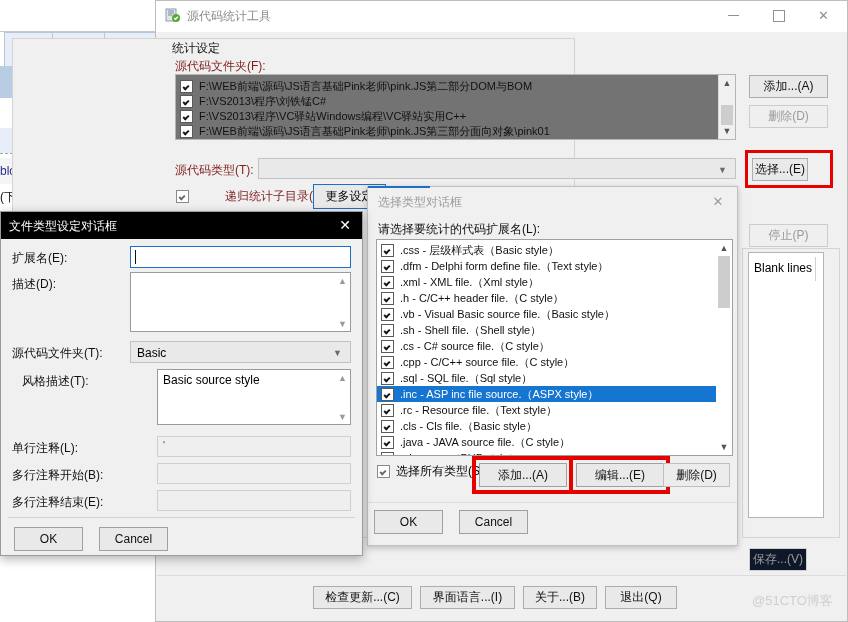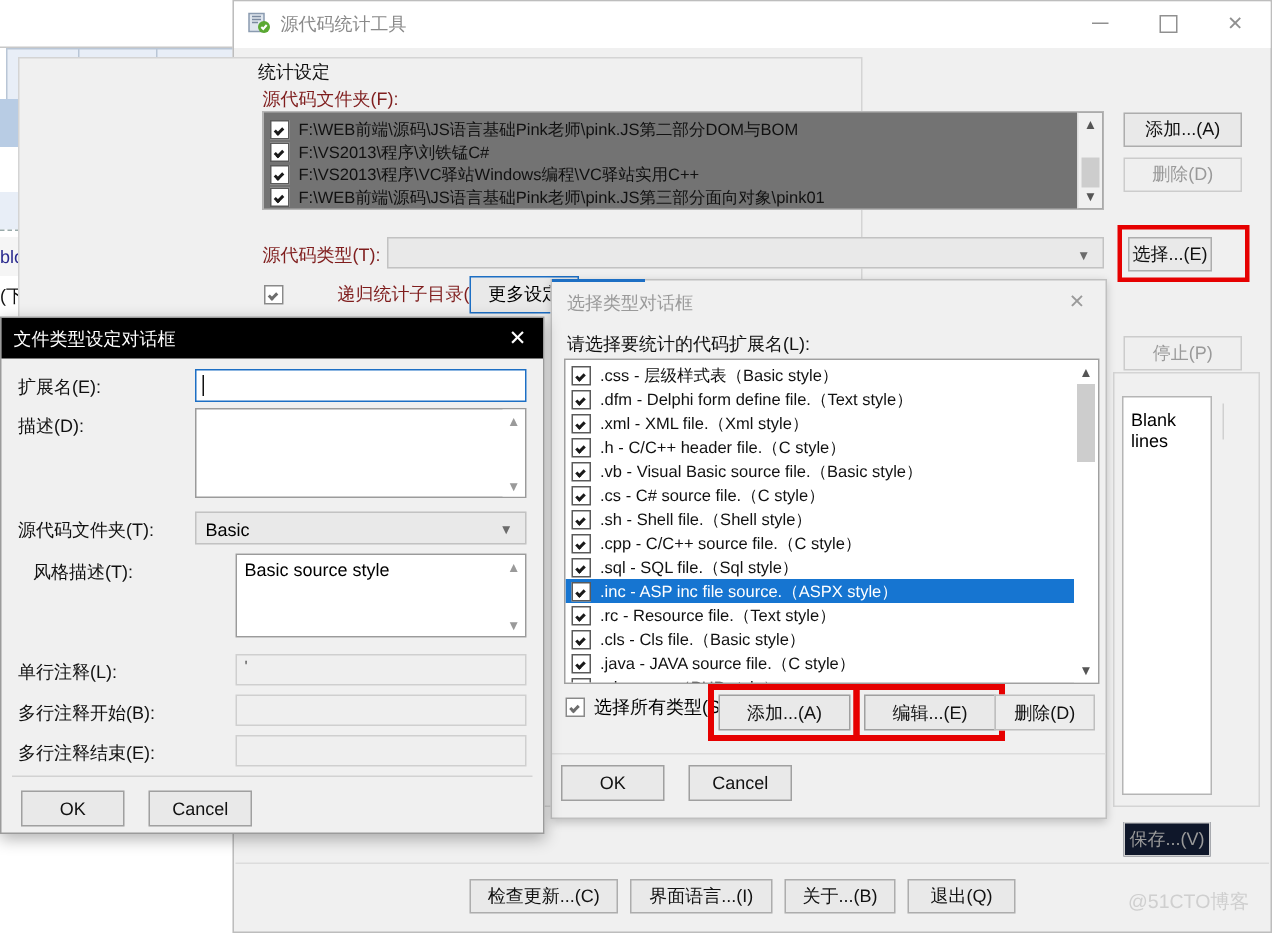--- a/index.html
+++ b/index.html
@@ -73,21 +73,21 @@
   .rbtn{position:absolute;width:79px;height:23px;background:#e9e9e9;border:1px solid #adadad;
       display:flex;align-items:center;justify-content:center;font-size:12px;color:#111;}
   .rbtn.dis{color:#9a9a9a;background:#efefef;border-color:#cccccc;}
   #btn-add-folder{left:749px;top:75px;}
   #btn-del-folder{left:749px;top:105px;}
   #btn-select{left:752px;top:158px;width:56px;}
   #hl-select{left:745px;top:150px;width:88px;height:38px;border:3px solid #e60000;}
   #btn-stop{left:749px;top:224px;width:79px;}
 
   #panel-right{left:742px;top:248px;width:98px;height:290px;border:1px solid #d4d4d4;background:#f0f0f0;}
-  #blank-box{left:748px;top:264px;width:60px;height:266px;background:#fff;border:1px solid #b5b5b5;}
+  #blank-box{left:748px;top:252px;width:76px;height:266px;background:#fff;border:1px solid #b5b5b5;}
   #blank-label{left:753px;top:273px;font-size:12px;}
   #blank-div{position:absolute;left:66px;top:4px;width:1px;height:24px;background:#d0d0d0;}
   #btn-save{left:749px;top:548px;width:58px;color:#9a9a9a;background:#0f172a;border-color:#cfcfcf;}
 
   
   .bbtn{position:absolute;top:586px;height:23px;background:#e9e9e9;border:1px solid #adadad;
       display:flex;align-items:center;justify-content:center;font-size:12px;color:#111;}
   #bb1{left:313px;width:99px;} #bb2{left:420px;width:95px;}
   #bb3{left:523px;width:74px;} #bb4{left:605px;width:72px;}
   #bottom-sep{left:157px;top:575px;width:689px;height:1px;background:#dcdcdc;}
@@ -310,25 +310,25 @@
         <div class="ext-row">
           <span class="cbx checked"></span>
           <span>.h - C/C++ header file.（C style）</span>
         </div>
         <div class="ext-row">
           <span class="cbx checked"></span>
           <span>.vb - Visual Basic source file.（Basic style）</span>
         </div>
         <div class="ext-row">
           <span class="cbx checked"></span>
+          <span>.sh - Shell file.（Shell style）</span>
+        </div>
+        <div class="ext-row">
+          <span class="cbx checked"></span>
           <span>.cs - C# source file.（C style）</span>
-        </div>
-        <div class="ext-row">
-          <span class="cbx checked"></span>
-          <span>.sh - Shell file.（Shell style）</span>
         </div>
         <div class="ext-row">
           <span class="cbx checked"></span>
           <span>.cpp - C/C++ source file.（C style）</span>
         </div>
         <div class="ext-row">
           <span class="cbx checked"></span>
           <span>.sql - SQL file.（Sql style）</span>
         </div>
         <div class="ext-row sel">

